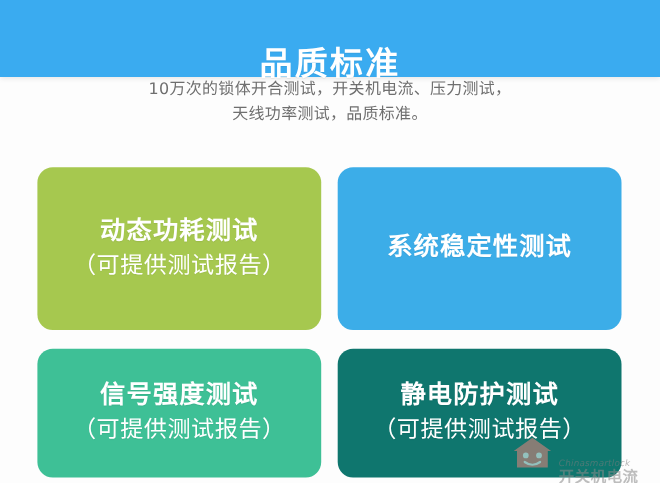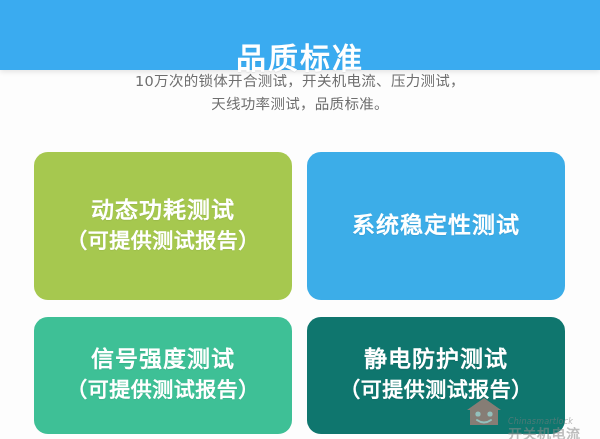--- a/index.html
+++ b/index.html
@@ -80,21 +80,21 @@
 
   .card-title {
     font-size: 23px;
     font-weight: bold;
     line-height: 1.18;
     letter-spacing: 1px;
     text-shadow: 0 1px 1px rgba(0,0,0,0.07);
   }
   .card-sub {
     font-size: 21px;
-    font-weight: bold;
+    font-weight: normal;
     line-height: 1.3;
     letter-spacing: 0.5px;
     margin-top: 4px;
     text-shadow: 0 1px 1px rgba(0,0,0,0.05);
   }
 
   
   .watermark {
     position: absolute;
     right: 8px;

